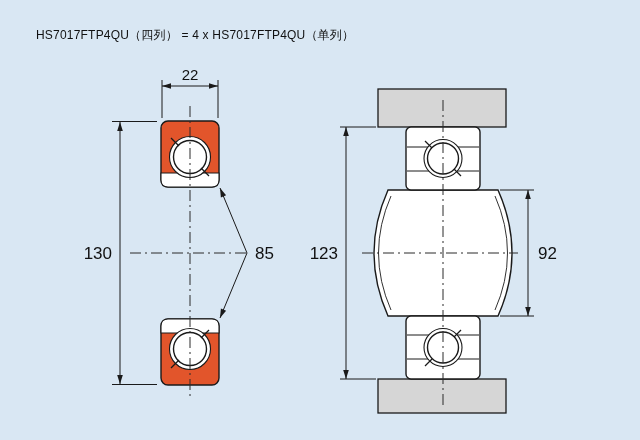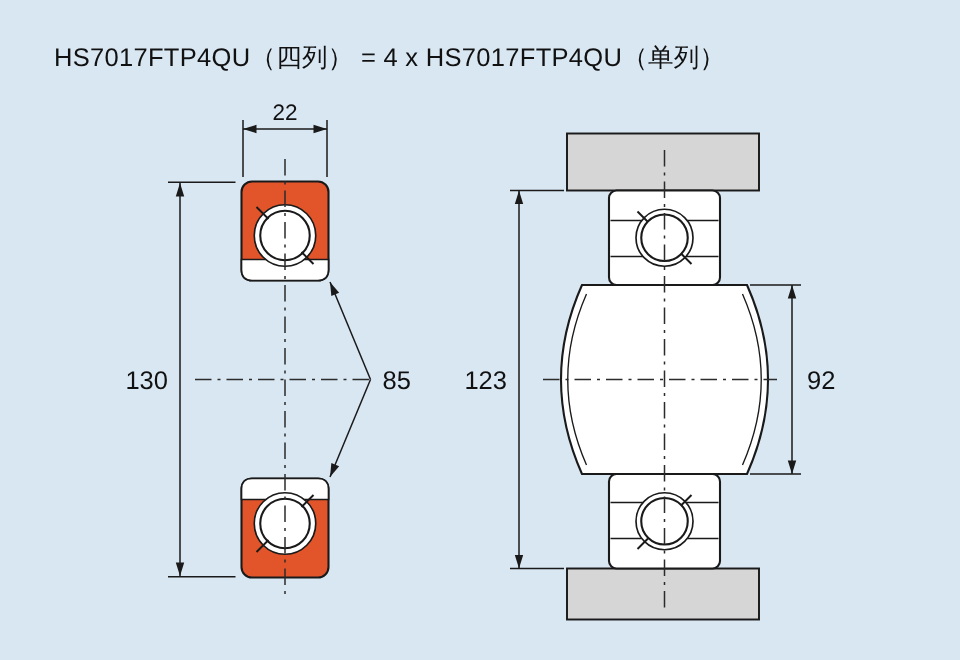--- a/index.html
+++ b/index.html
@@ -5,21 +5,21 @@
   html,body{margin:0;padding:0;}
   .canvas{
     position:relative;
     width:640px;height:440px;
     background:#d9e7f3;
     overflow:hidden;
     font-family:"Liberation Sans","DejaVu Sans",sans-serif;
   }
   .title{
     position:absolute;left:36px;top:27px;
-    font-size:17px;font-weight:500;color:#111;
+    font-size:12px;font-weight:500;color:#111;
     letter-spacing:.2px;white-space:nowrap;
   }
   svg{position:absolute;left:0;top:0;}
   .fill-orange{fill:#e2552b;stroke:#1a1a1a;stroke-width:1.4;}
   .fill-white{fill:#ffffff;stroke:#1a1a1a;stroke-width:1.4;}
   .fill-white-thin{fill:#ffffff;stroke:#1a1a1a;stroke-width:1.1;}
   .fill-gray{fill:#d6d6d6;stroke:#1a1a1a;stroke-width:1.3;}
   .iline{stroke:#1a1a1a;stroke-width:1;fill:none;}
   .tick{stroke:#1a1a1a;stroke-width:1.3;fill:none;}
   .dim{stroke:#1a1a1a;stroke-width:1;fill:none;}

